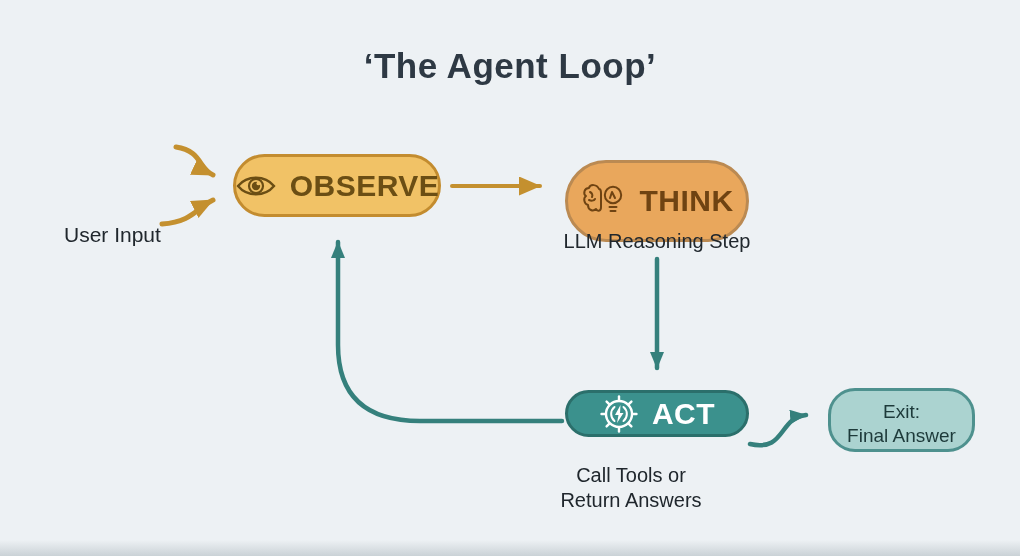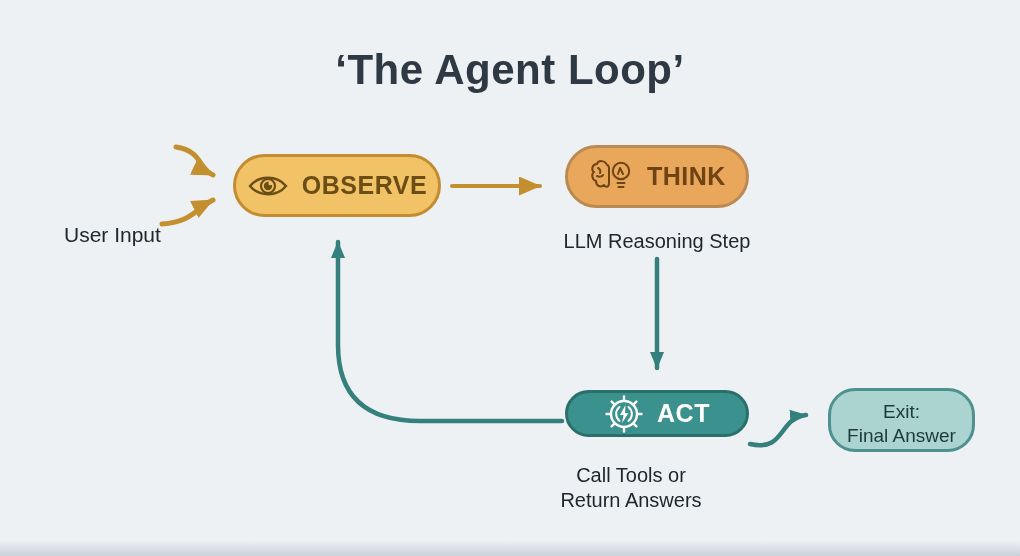--- a/index.html
+++ b/index.html
@@ -21,51 +21,51 @@
   }
   .arrows { position: absolute; left: 0; top: 0; width: 1020px; height: 556px; }
   .gold-stroke { stroke: var(--gold-arrow); fill: none; stroke-linecap: round; }
   .teal-stroke { stroke: var(--teal-arrow); fill: none; stroke-linecap: round; }
   .gold-fill { fill: var(--gold-arrow); }
   .teal-fill { fill: var(--teal-arrow); }
 
   .page-title {
     position: absolute; left: 0; top: 46px; width: 1020px;
     text-align: center;
-    font-size: 42px; font-weight: 800; letter-spacing: 0.5px;
+    font-size: 35px; font-weight: 800; letter-spacing: 0.5px;
     color: var(--title-text);
   }
   .side-label {
     position: absolute;
     font-size: 21px; font-weight: 400;
     color: var(--label-text);
     white-space: nowrap;
   }
   .label-tool-results { left: 55px; top: 133px; }
   .label-user-input  { left: 64px; top: 223px; }
 
   .pill {
     position: absolute;
     display: flex; align-items: center; justify-content: center;
     gap: 13px;
     border-radius: 999px;
     box-sizing: border-box;
     border: 3px solid;
   }
   .pill .pill-label {
-    font-weight: 700; font-size: 25px; letter-spacing: 0.5px;
+    font-weight: 700; font-size: 30px; letter-spacing: 0.5px;
     white-space: nowrap;
   }
   .pill-observe {
     left: 233px; top: 154px; width: 208px; height: 63px;
     background: var(--observe-fill); border-color: var(--observe-border);
   }
   .pill-observe .pill-label { color: var(--observe-text); }
   .pill-think {
-    left: 565px; top: 145px; width: 184px; height: 63px;
+    left: 565px; top: 160px; width: 184px; height: 82px;
     background: var(--think-fill); border-color: var(--think-border);
   }
   .pill-think .pill-label { color: var(--think-text); }
   .pill-act {
     left: 565px; top: 390px; width: 184px; height: 47px;
     background: var(--act-fill); border-color: var(--act-border);
   }
   .pill-act .pill-label { color: var(--act-text); }
 
   .caption {

